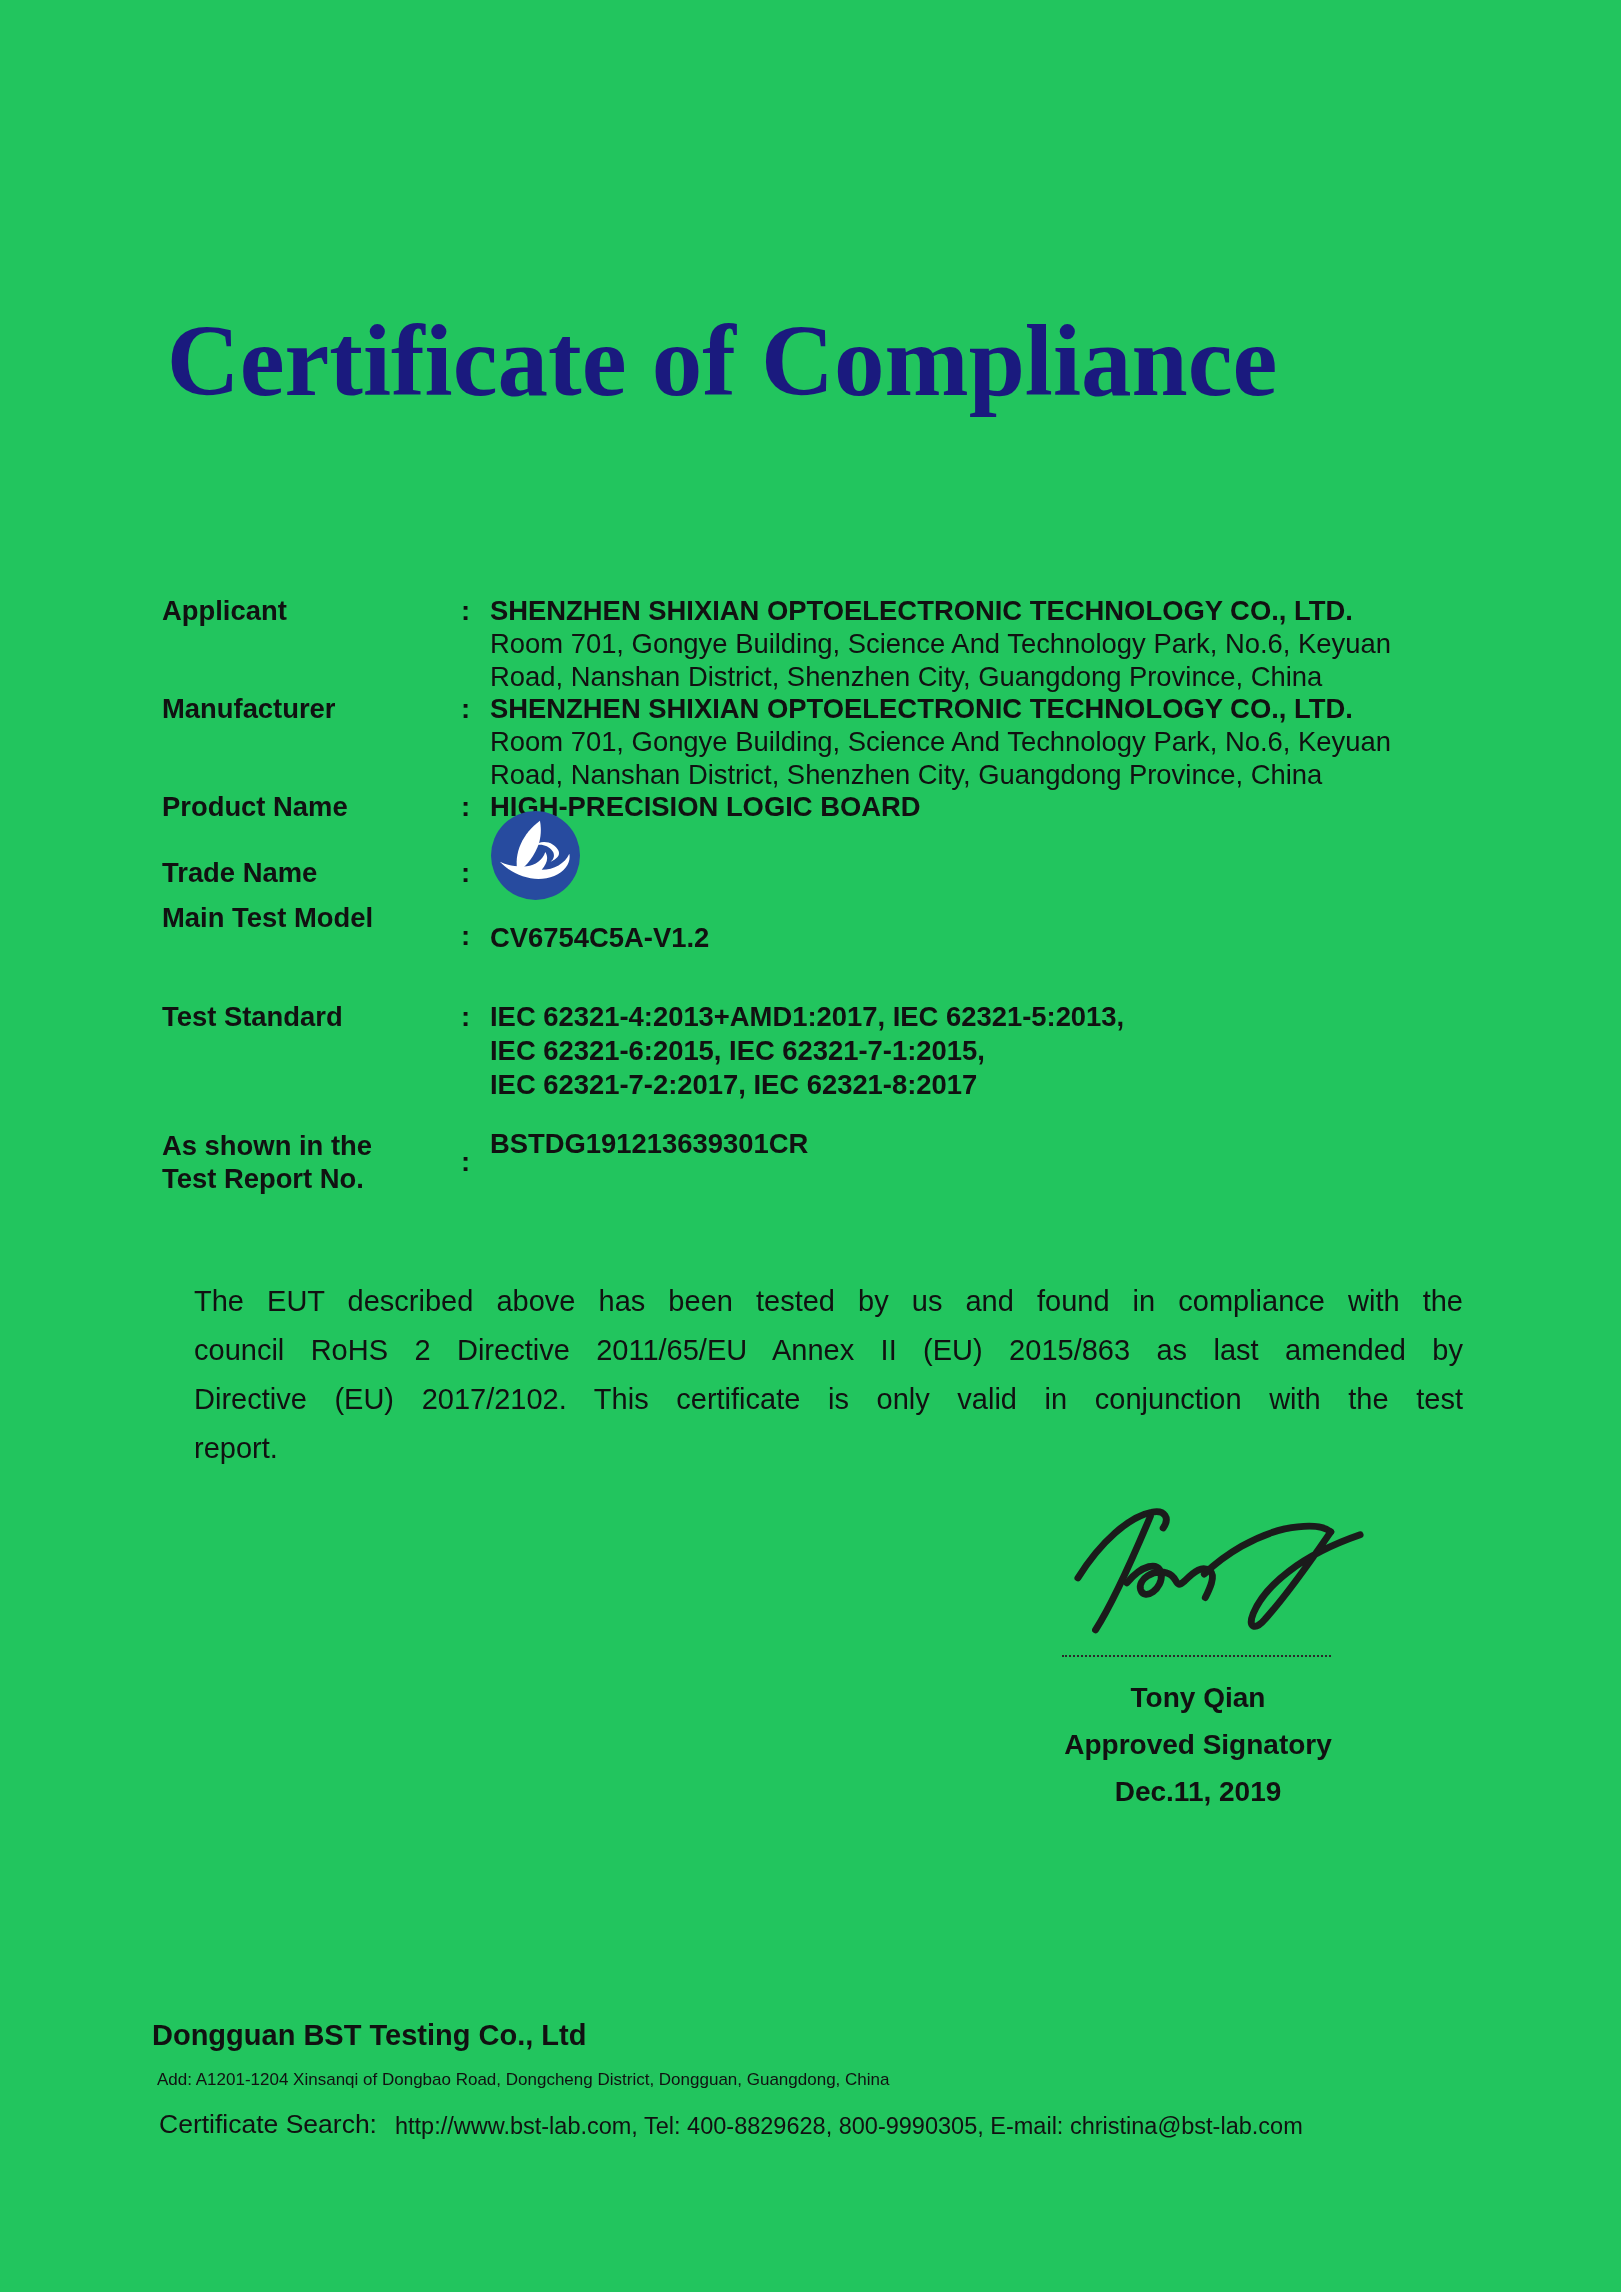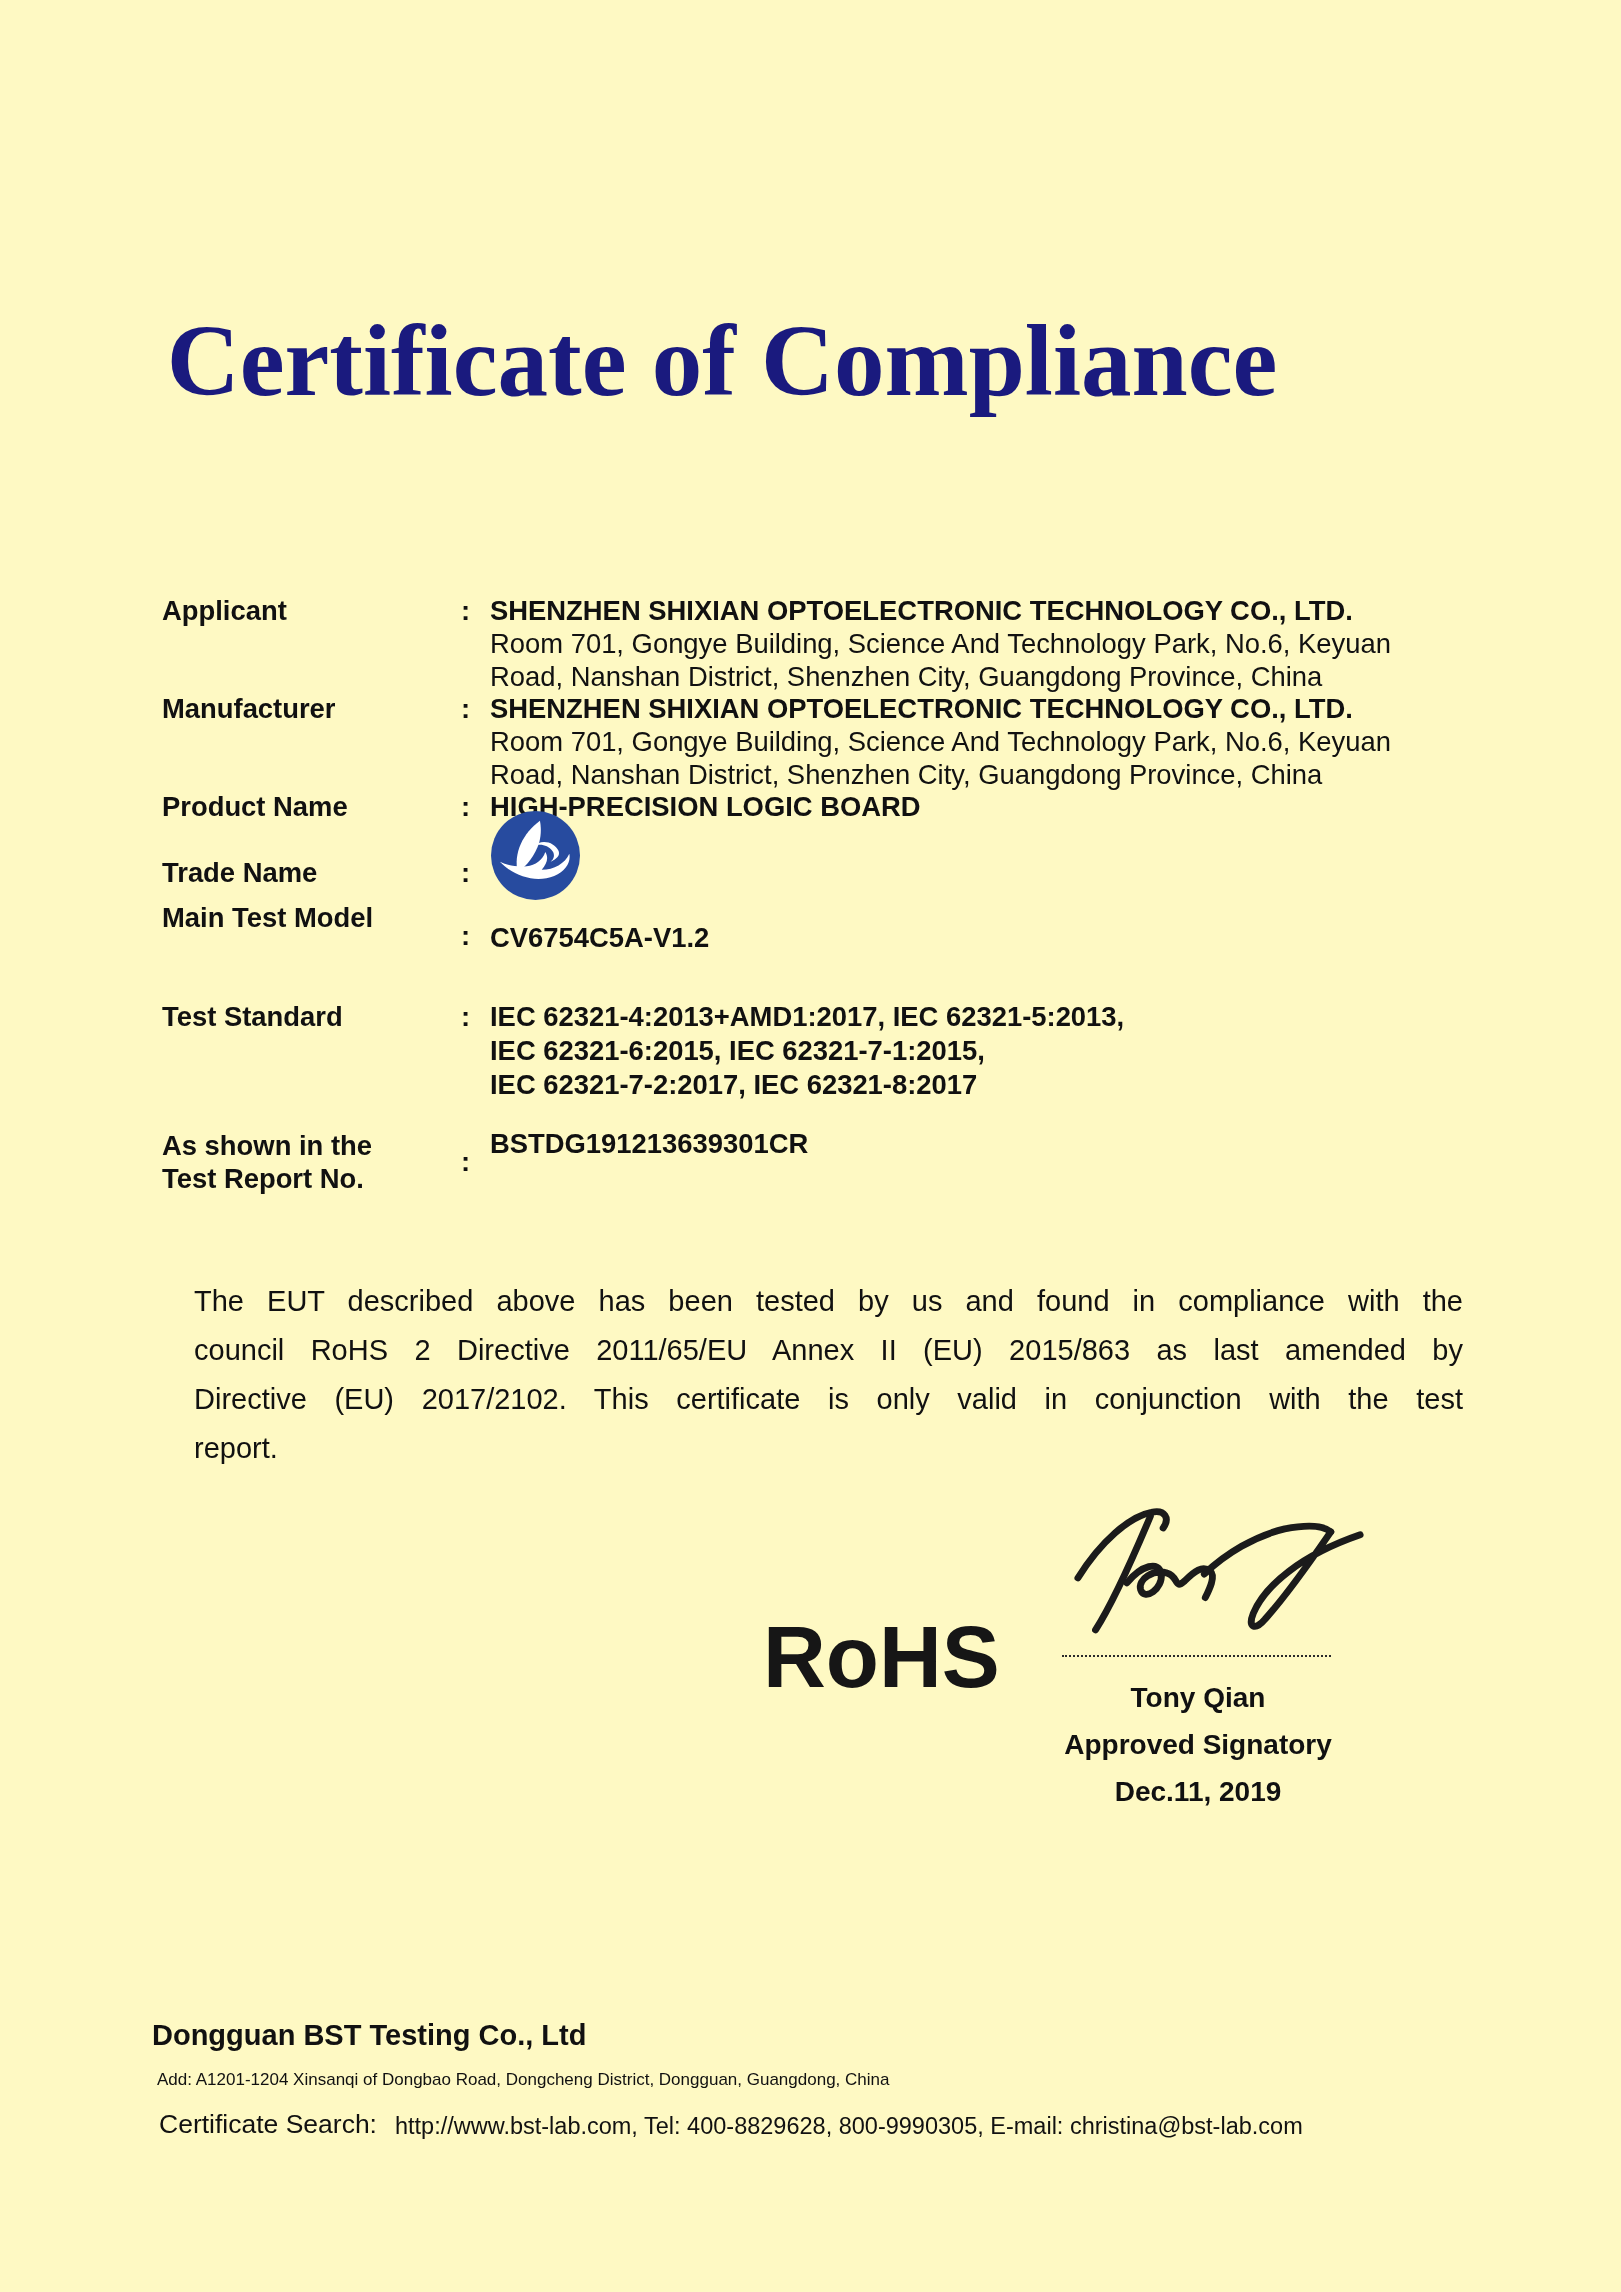--- a/index.html
+++ b/index.html
@@ -1,20 +1,20 @@
 <!DOCTYPE html>
 <html><head>
 <meta charset="utf-8">
 <style>
   html,body{margin:0;padding:0;background:#e8e8e8;}
   .page{
     position:relative;
     width:1621px;height:2293px;
     margin:0 auto;
-    background:#fef9c3;
+    background:#22c55e;
     font-family:"Liberation Sans",sans-serif;
     color:#111;
     overflow:hidden;
   }
   .abs{position:absolute;}
   .doc-title{
     left:137px;top:310px;width:1170px;
     font-family:"Liberation Serif","DejaVu Serif",serif;
     font-weight:bold;
     font-size:101px;
@@ -135,21 +135,20 @@
   <div class="abs row-colon" style="top:1145px">:</div>
   <div class="abs row-value vb" style="top:1127px">BSTDG191213639301CR</div>
 
   <div class="abs statement">
     <div class="stline">The EUT described above has been tested by us and found in compliance with the</div>
     <div class="stline">council RoHS 2 Directive 2011/65/EU Annex II (EU) 2015/863 as last amended by</div>
     <div class="stline">Directive (EU) 2017/2102. This certificate is only valid in conjunction with the test</div>
     <div class="stline last">report.</div>
   </div>
 
-  <div class="abs rohs-mark">RoHS</div>
 
   <svg class="abs" style="left:1073px;top:1503px;width:294px;height:145px" viewBox="0 0 300 145" aria-hidden="true">
     <g fill="none" stroke="#1b1b1b" stroke-width="7" stroke-linecap="round" stroke-linejoin="round">
       <path d="M5,75 C28,38 58,12 80,8 C94,5 99,14 92,24"></path>
       <path d="M79,12 C63,50 41,100 23,128"></path>
       <path d="M55,80 C70,62 88,57 90,71 C92,86 73,99 69,87 C66,76 82,66 96,70 C108,73 103,88 114,78 C124,68 132,62 140,68 C146,73 139,87 135,95"></path>
       <path d="M134,71 C156,50 186,32 216,25 C241,20 256,22 263,28"></path>
       <path d="M263,28 C241,60 216,95 196,117 C186,129 178,126 184,111 C196,83 232,52 293,31"></path>
     </g>
   </svg>

